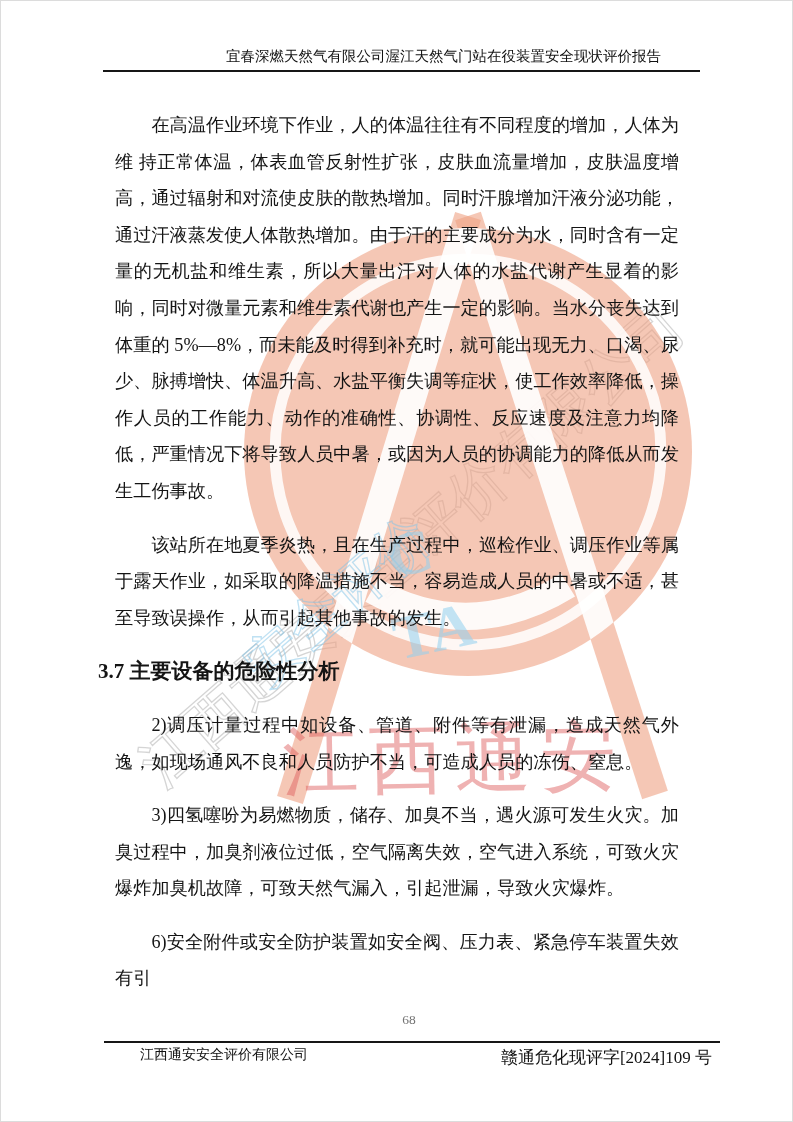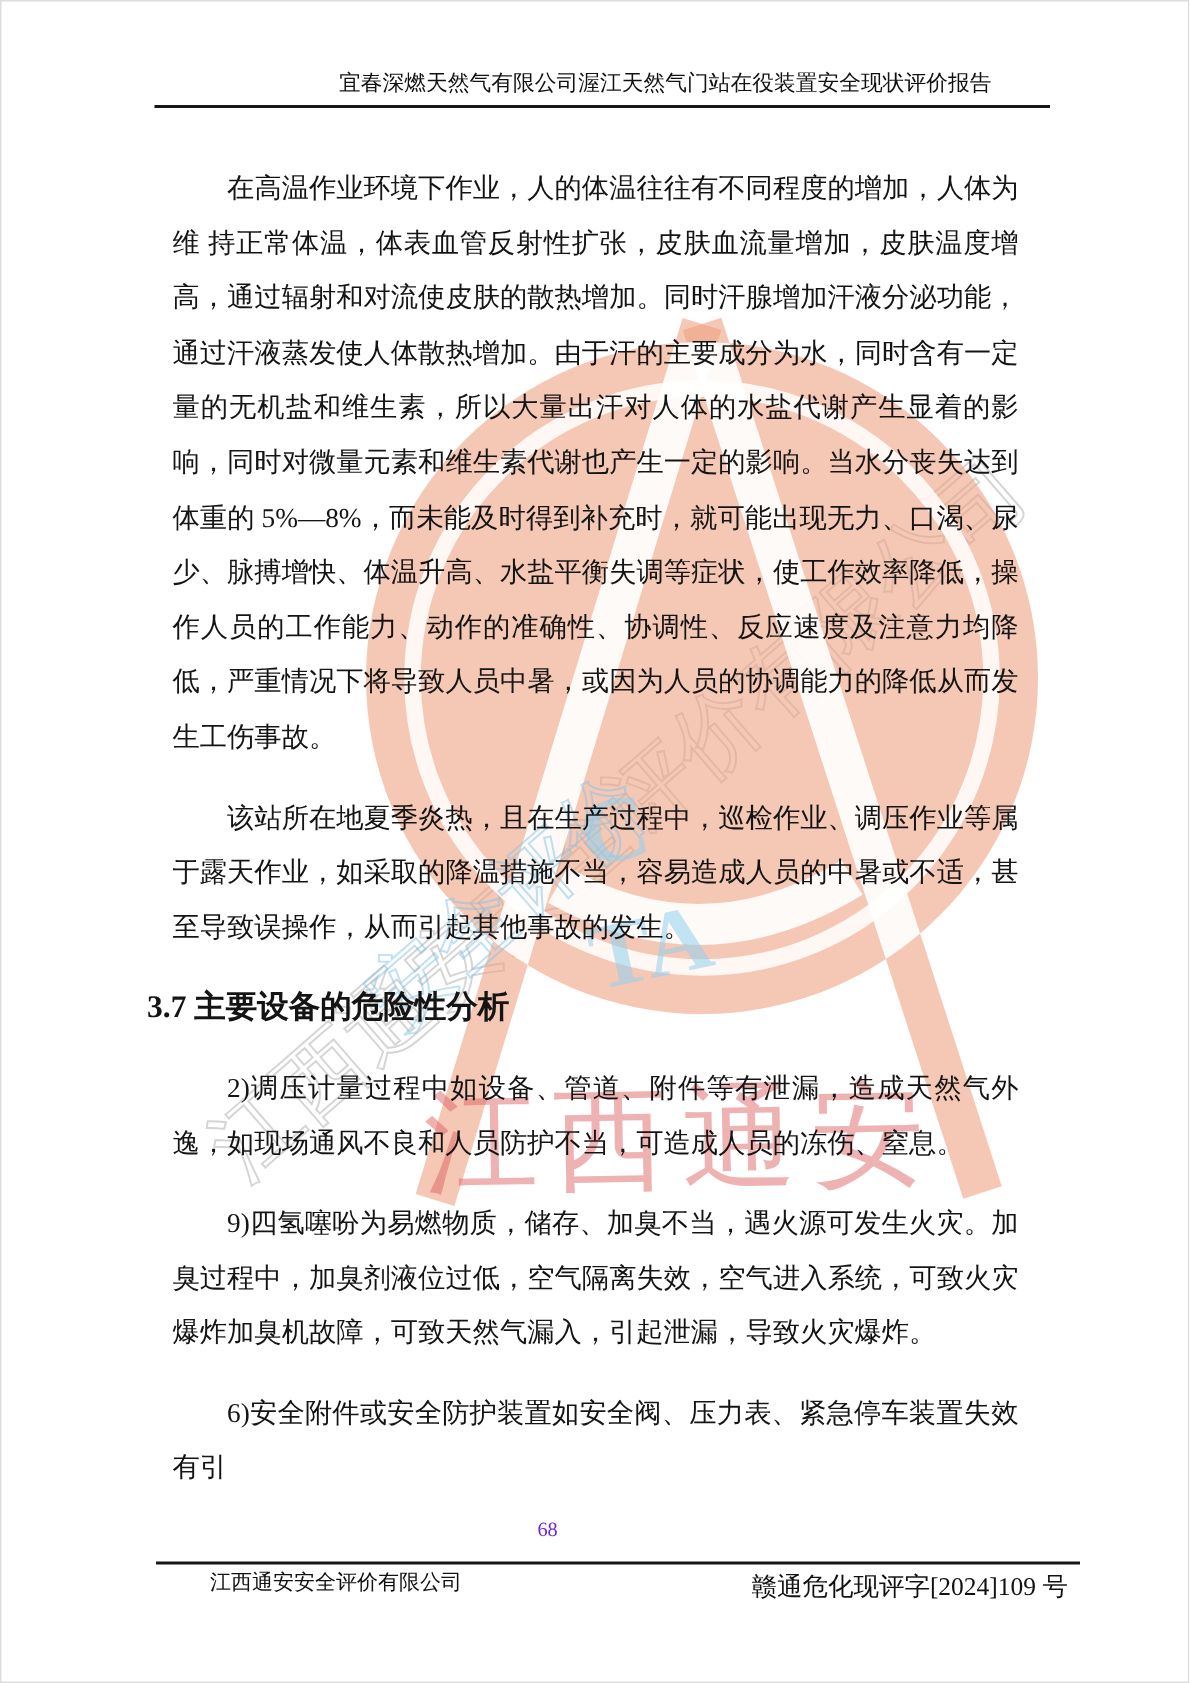--- a/index.html
+++ b/index.html
@@ -41,22 +41,23 @@
   .para { margin: 17px; text-indent: 2em; }
   .heading {
     margin: 0;
     font-size: 21px; font-weight: bold;
     line-height: 36.6px;
     text-align: left; text-indent: 0;
   }
   
   .page-number {
     position: absolute; top: 1012px; left: 0; width: 730px;
-    text-align: center; font-size: 13.5px; color: #6d28d9;
+    text-align: center; font-size: 13.5px; color: #737373;
     z-index: 2;
+    padding-left: 44px;
   }
   .footer-rule {
     position: absolute; top: 1041px; left: 104px; width: 616px; height: 2px;
     background: #161616; z-index: 2;
   }
   .footer-company {
     position: absolute; top: 1046px; left: 140px;
     font-size: 14px; color: #111; z-index: 2;
   }
   .footer-docnum {
@@ -111,20 +112,20 @@
 <div class="page-frame"></div>
 
 <div class="header-title">宜春深燃天然气有限公司渥江天然气门站在役装置安全现状评价报告</div>
 <div class="header-rule"></div>
 
 <div class="content">
     <div class="para">在高温作业环境下作业，人的体温往往有不同程度的增加，人体为维 持正常体温，体表血管反射性扩张，皮肤血流量增加，皮肤温度增高，通过辐射和对流使皮肤的散热增加。同时汗腺增加汗液分泌功能，通过汗液蒸发使人体散热增加。由于汗的主要成分为水，同时含有一定量的无机盐和维生素，所以大量出汗对人体的水盐代谢产生显着的影响，同时对微量元素和维生素代谢也产生一定的影响。当水分丧失达到体重的 5%—8%，而未能及时得到补充时，就可能出现无力、口渴、尿少、脉搏增快、体温升高、水盐平衡失调等症状，使工作效率降低，操作人员的工作能力、动作的准确性、协调性、反应速度及注意力均降低，严重情况下将导致人员中暑，或因为人员的协调能力的降低从而发生工伤事故。</div>
     <div class="para">该站所在地夏季炎热，且在生产过程中，巡检作业、调压作业等属于露天作业，如采取的降温措施不当，容易造成人员的中暑或不适，甚至导致误操作，从而引起其他事故的发生。</div>
     <div class="heading">3.7 主要设备的危险性分析</div>
     <div class="para">2)调压计量过程中如设备、管道、附件等有泄漏，造成天然气外逸，如现场通风不良和人员防护不当，可造成人员的冻伤、窒息。</div>
-    <div class="para">9)四氢噻吩为易燃物质，储存、加臭不当，遇火源可发生火灾。加臭过程中，加臭剂液位过低，空气隔离失效，空气进入系统，可致火灾爆炸加臭机故障，可致天然气漏入，引起泄漏，导致火灾爆炸。</div>
+    <div class="para">3)四氢噻吩为易燃物质，储存、加臭不当，遇火源可发生火灾。加臭过程中，加臭剂液位过低，空气隔离失效，空气进入系统，可致火灾爆炸加臭机故障，可致天然气漏入，引起泄漏，导致火灾爆炸。</div>
     <div class="para">6)安全附件或安全防护装置如安全阀、压力表、紧急停车装置失效有引</div>
   </div>
 
 <div class="page-number">68</div>
 <div class="footer-rule"></div>
 <div class="footer-company">江西通安安全评价有限公司</div>
 <div class="footer-docnum">赣通危化现评字[2024]109 号</div>
 
 </body></html>

